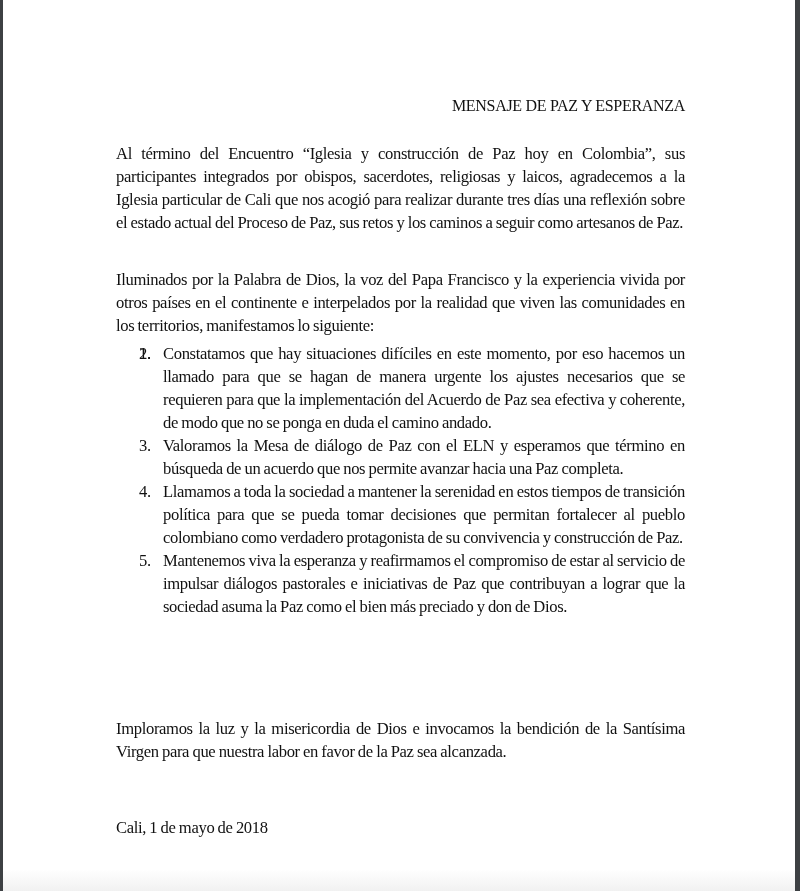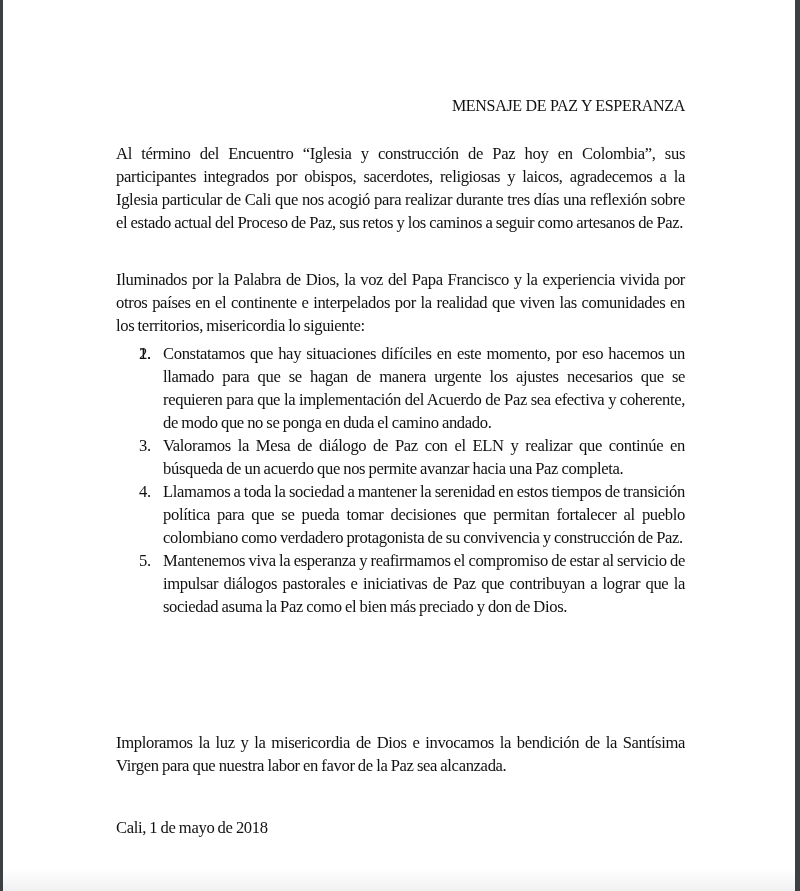--- a/index.html
+++ b/index.html
@@ -25,36 +25,36 @@
   .para {
     position: absolute; left: 0; width: 569px; text-align: justify; margin: 0;
     letter-spacing: -0.35px; word-spacing: -0.5px;
   }
   .p1 { top: 142px; }
   .p2 { top: 268px; }
   ol.items { position: absolute; left: 0; top: 342px; width: 569px; margin: 0; padding: 0; list-style: none; }
   ol.items li { position: relative; padding-left: 47px; text-align: justify;
     letter-spacing: -0.35px; word-spacing: -0.5px; }
   ol.items li .num { position: absolute; left: 23px; top: 0; }
-  .p3 { top: 717px; margin-top: 14px; }
+  .p3 { top: 717px; }
   .p4 { top: 816px; }
 </style>
 </head>
 <body>
 
 <div class="border-left"></div>
 <div class="border-right"></div>
 <div class="bottom-fade"></div>
 
 <div class="page">
   <div class="title">MENSAJE DE PAZ Y ESPERANZA</div>
   <p class="para p1">Al término del Encuentro “Iglesia y construcción de Paz hoy en Colombia”, sus participantes integrados por obispos, sacerdotes, religiosas y laicos, agradecemos a la Iglesia particular de Cali que nos acogió para realizar durante tres días una reflexión sobre el estado actual del Proceso de Paz, sus retos y los caminos a seguir como artesanos de Paz.</p>
-  <p class="para p2">Iluminados por la Palabra de Dios, la voz del Papa Francisco y la experiencia vivida por otros países en el continente e interpelados por la realidad que viven las comunidades en los territorios, misericordia lo siguiente:</p>
+  <p class="para p2">Iluminados por la Palabra de Dios, la voz del Papa Francisco y la experiencia vivida por otros países en el continente e interpelados por la realidad que viven las comunidades en los territorios, manifestamos lo siguiente:</p>
   <ol class="items">
     <li><span class="num">1.</span></li>
     <li><span class="num">2.</span><span>Constatamos que hay situaciones difíciles en este momento, por eso hacemos un llamado para que se hagan de manera urgente los ajustes necesarios que se requieren para que la implementación del Acuerdo de Paz sea efectiva y coherente, de modo que no se ponga en duda el camino andado.</span></li>
-    <li><span class="num">3.</span><span>Valoramos la Mesa de diálogo de Paz con el ELN y realizar que continúe en búsqueda de un acuerdo que nos permite avanzar hacia una Paz completa.</span></li>
+    <li><span class="num">3.</span><span>Valoramos la Mesa de diálogo de Paz con el ELN y esperamos que término en búsqueda de un acuerdo que nos permite avanzar hacia una Paz completa.</span></li>
     <li><span class="num">4.</span><span>Llamamos a toda la sociedad a mantener la serenidad en estos tiempos de transición política para que se pueda tomar decisiones que permitan fortalecer al pueblo colombiano como verdadero protagonista de su convivencia y construcción de Paz.</span></li>
     <li><span class="num">5.</span><span>Mantenemos viva la esperanza y reafirmamos el compromiso de estar al servicio de impulsar diálogos pastorales e iniciativas de Paz que contribuyan a lograr que la sociedad asuma la Paz como el bien más preciado y don de Dios.</span></li>
   </ol>
   <p class="para p3">Imploramos la luz y la misericordia de Dios e invocamos la bendición de la Santísima Virgen para que nuestra labor en favor de la Paz sea alcanzada.</p>
   <p class="para p4">Cali, 1 de mayo de 2018</p>
 </div>
 
 </body></html>

